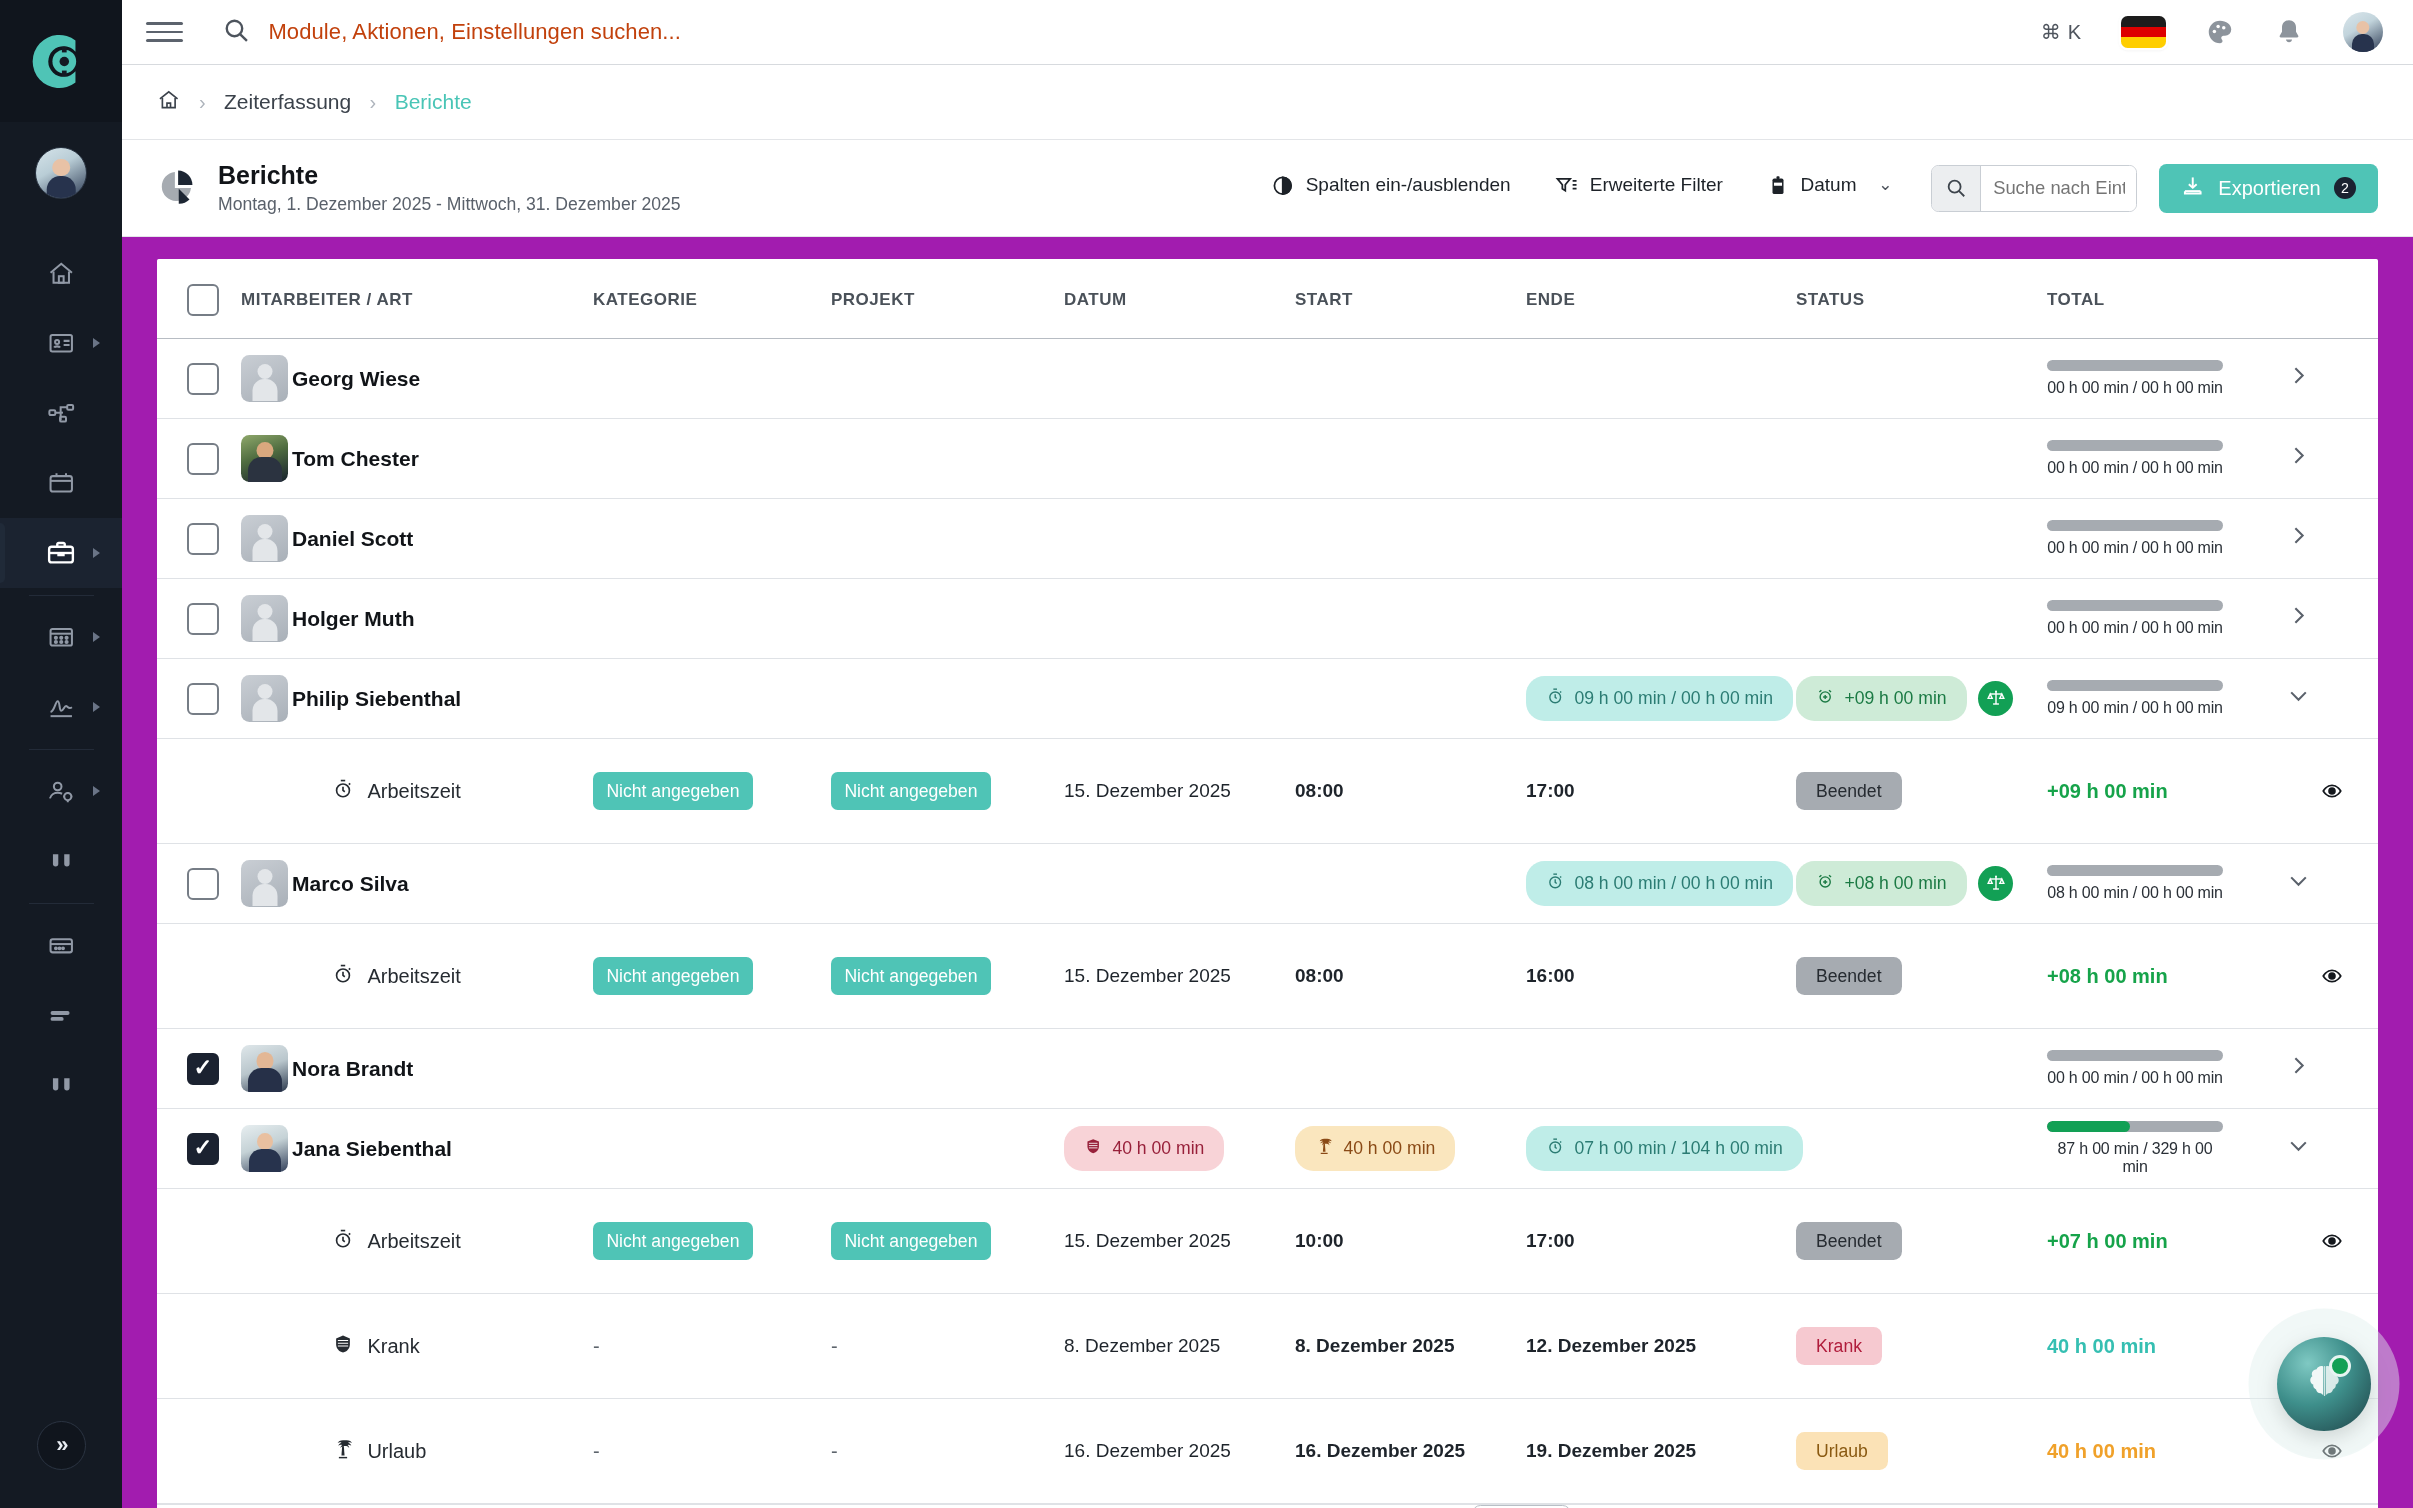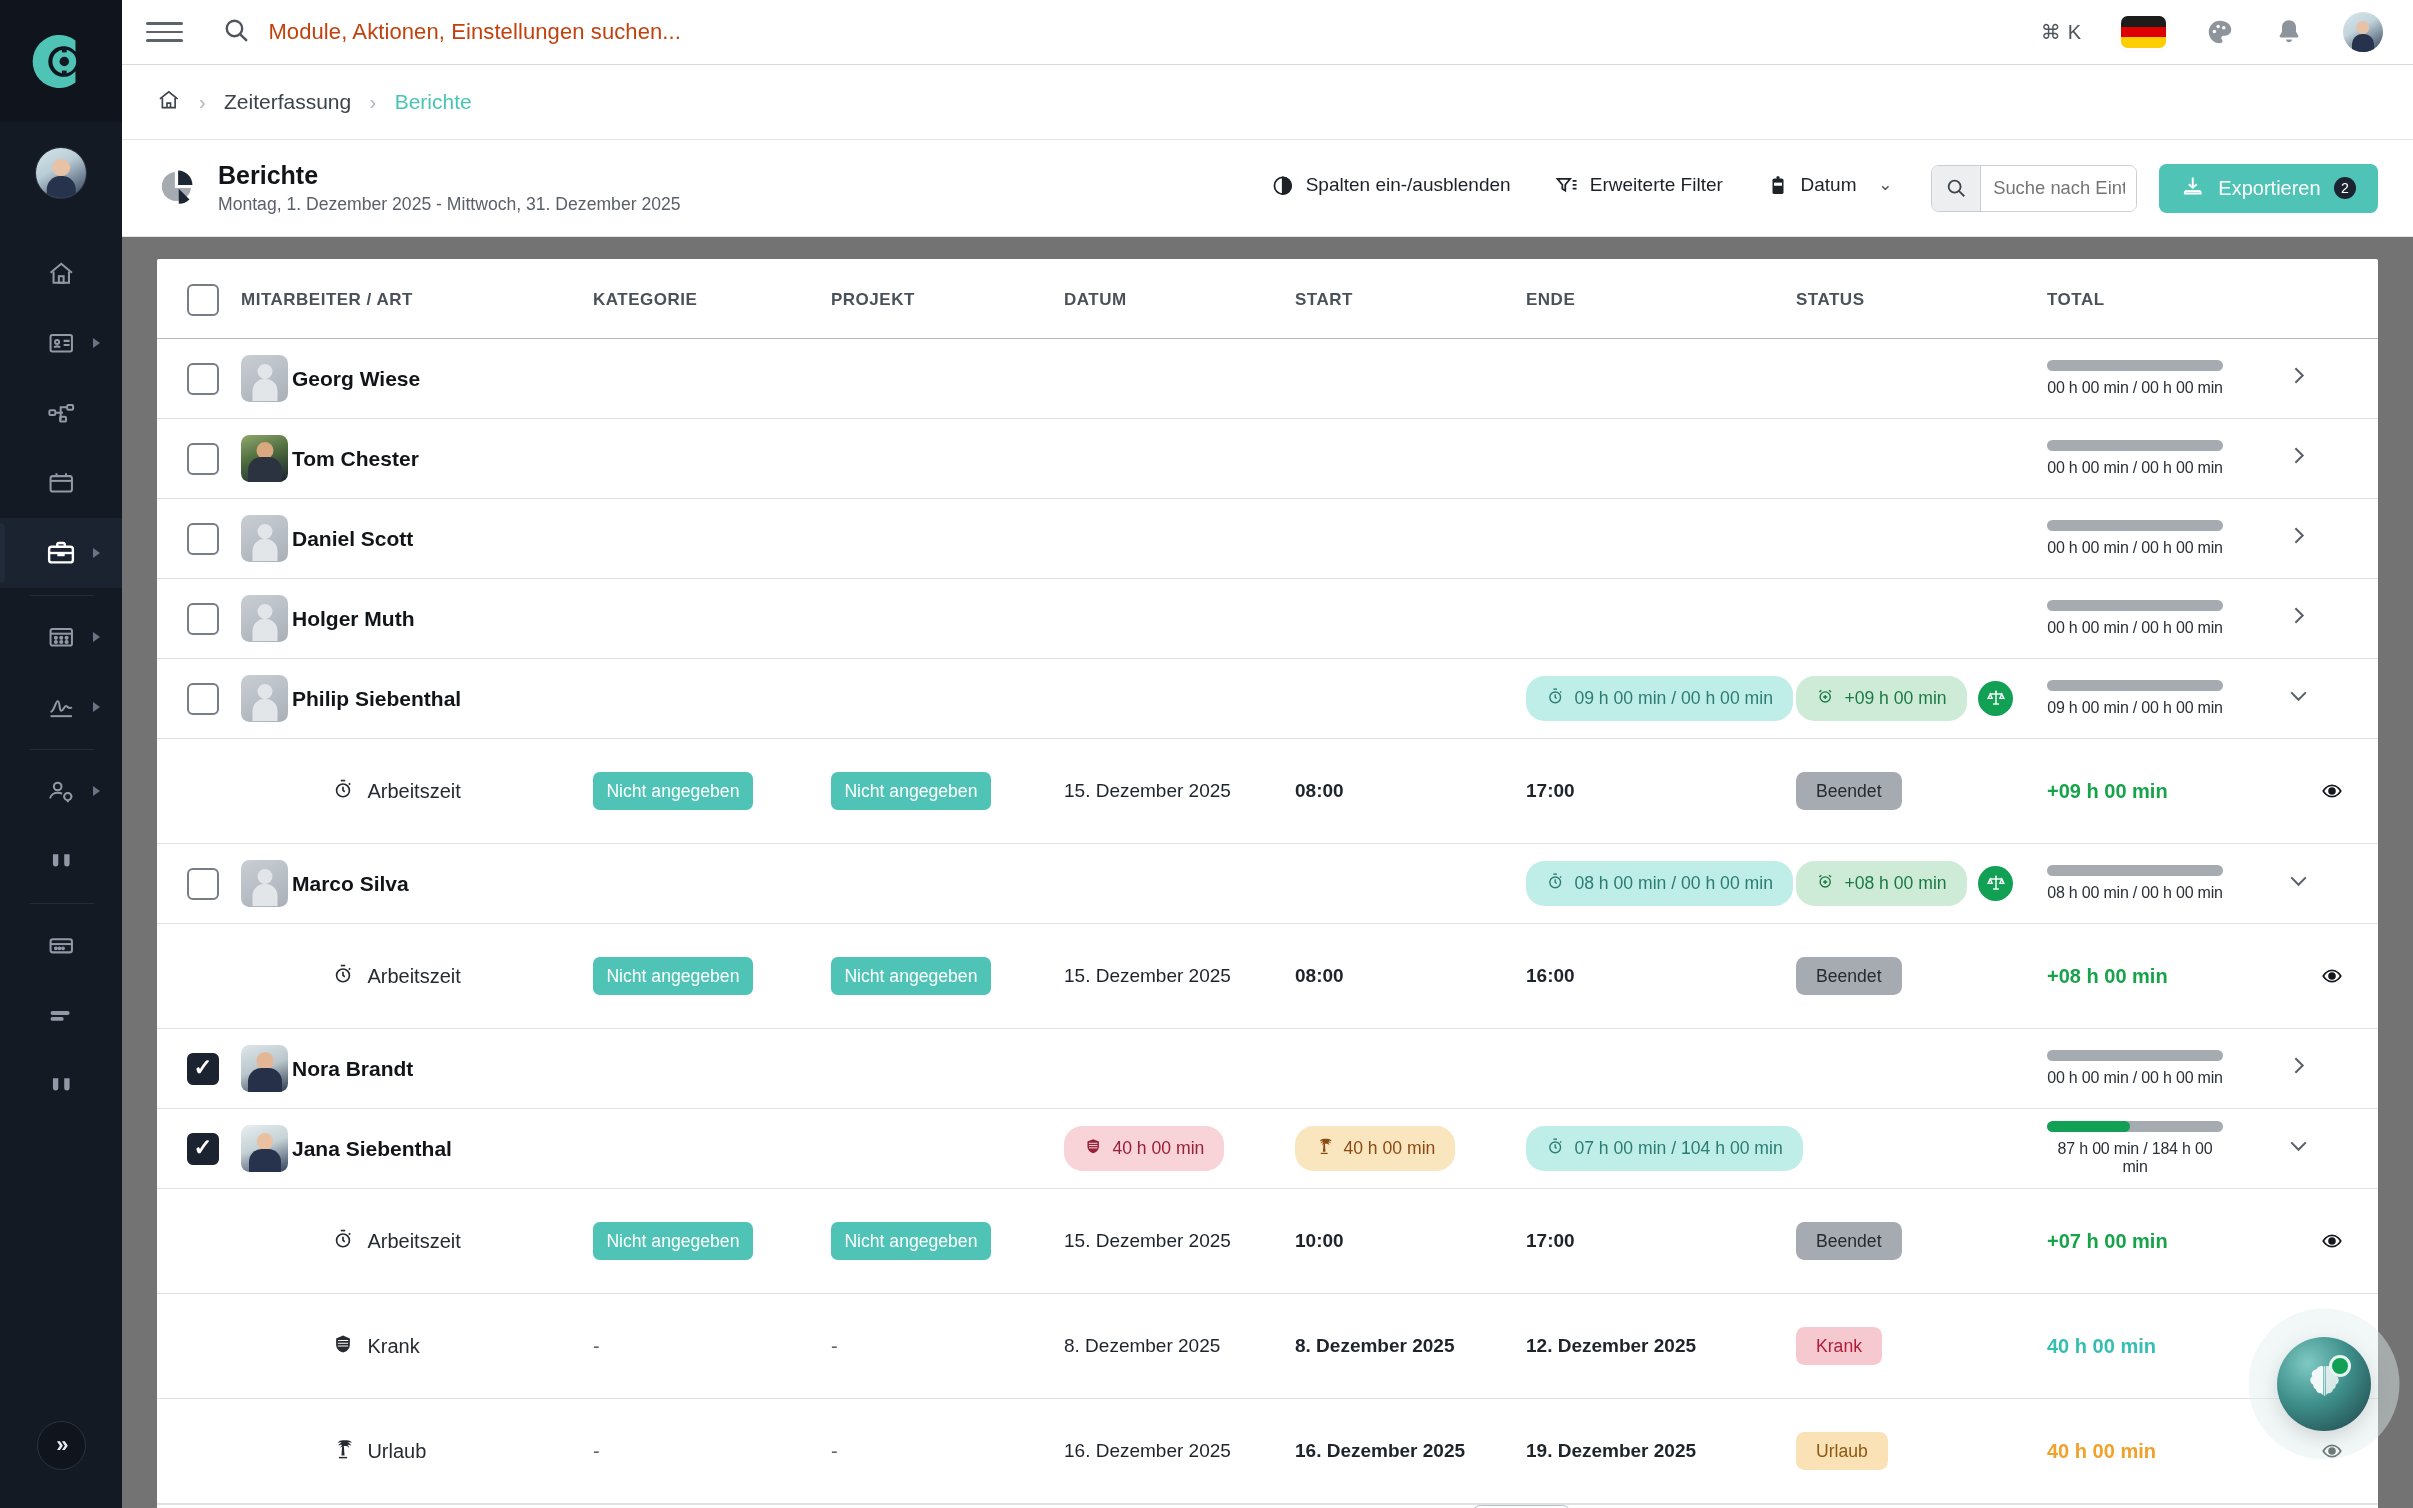--- a/index.html
+++ b/index.html
@@ -153,21 +153,21 @@
     margin-left: 22px; height: 49px; display: flex; align-items: center; gap: 13.4px;
     background: #4FC4B6; color: #fff; border-radius: 7.5px; padding: 0 22px;
     font-size: 20px; cursor: pointer; white-space: nowrap;
   }
   .badge-count {
     width: 22px; height: 22px; border-radius: 50%; background: #1b2230; color: #fff;
     font-size: 14.2px; display: flex; align-items: center; justify-content: center;
   }
 
   
-  .tablewrap { flex: 1 1 auto; background: #737373; padding: 0 35px 0 35px; overflow: hidden; position: relative;}
+  .tablewrap { flex: 1 1 auto; background: #a21caf; padding: 0 35px 0 35px; overflow: hidden; position: relative;}
   .card { background: #fff; border-radius: 1.7px; margin-top: 22px; height: calc(100% - 22px); display:flex; flex-direction:column;}
 
   table { width: 100%; border-collapse: collapse; table-layout: fixed; }
   th {
     text-align: left; font-size: 17px; font-weight: bold; color: #4a5159;
     letter-spacing: 0.5px; padding: 25px 0 22px 0; border-bottom: 1.7px solid #b7bcc3;
   }
   td { padding: 0; border-bottom: 0.8px solid #dfe2e6; vertical-align: middle; }
   .c-check { width: 84px; padding-left: 30px; }
   .c-name  { width: 352px; }
@@ -984,21 +984,21 @@
         <span>07 h 00 min / 104 h 00 min</span>
       </span>
                   </div>
                 </td>
       <td></td>
       <td>
         <div class="total-wrap">
           <div class="bar">
                       <i style="width:47%"></i>
                     </div>
-          <div class="total-lbl">87 h 00 min / 184 h 00 min</div>
+          <div class="total-lbl">87 h 00 min / 329 h 00 min</div>
         </div>
                 </td>
       <td>
         <span class="chev-right"><svg width="25" height="25" viewBox="0 0 24 24" fill="none" stroke="#5a616b" stroke-width="2">
                       <path d="M5 9l7 7 7-7"></path>
                     </svg></span></td>
     </tr>
               <tr class="row-sub">
       <td class="c-check"></td>
       <td>

